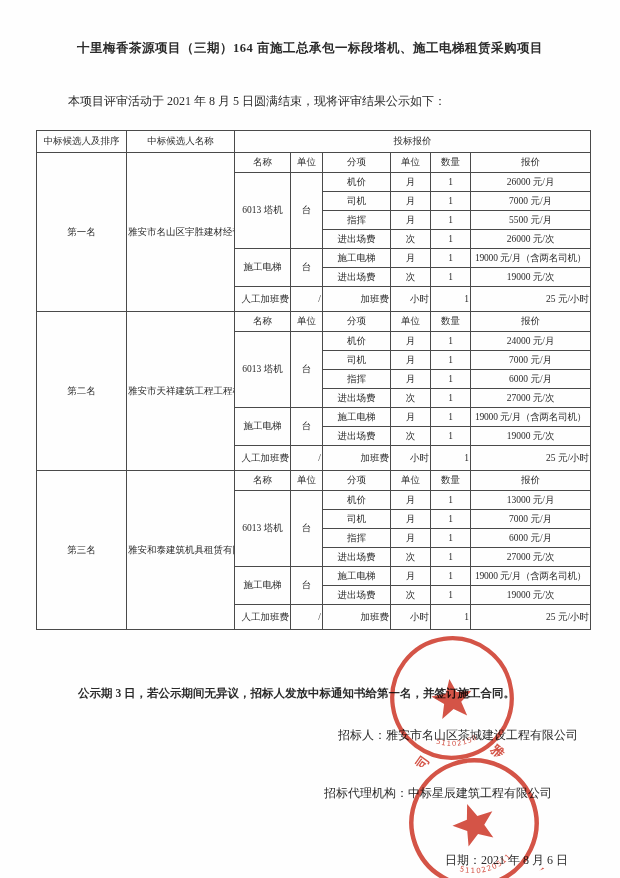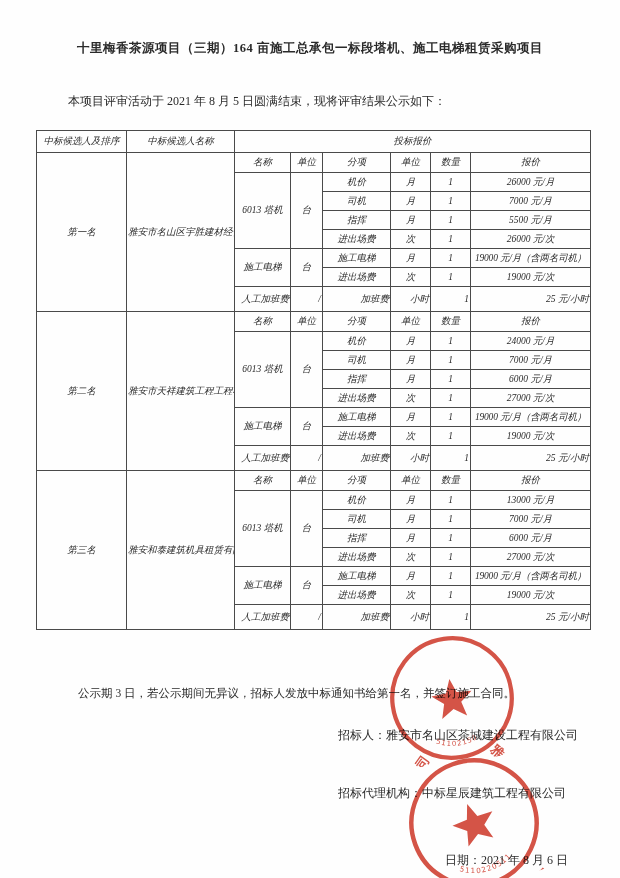--- a/index.html
+++ b/index.html
@@ -22,41 +22,40 @@
   }
   .intro {
     margin:36px 0 0 68px;
     font-size:12px;
   }
   table.bid-table {
     margin:20px 0 0 36px;
     width:554px;
     border-collapse:collapse;
     table-layout:fixed;
-    font-style:italic;
   }
   table.bid-table td {
     border:1px solid #4a4a4a;
     text-align:center;
     vertical-align:middle;
     font-size:9.5px;
     height:19px;
     padding:0 1px;
     overflow:hidden;
     white-space:nowrap;
   }
   tr.r-head td { height:22px; }
   tr.subhead td { height:20px; }
   tr.last td { height:25px;text-align:right; }
   td.company { white-space:normal; line-height:1.9; padding:0 5px; }
   td.sm { font-size:8.5px; letter-spacing:-0.2px; }
   
-  .notice { position:absolute; left:78px; top:686px; font-size:11.5px; }
+  .notice { position:absolute; left:78px; top:686px; font-size:11.5px;font-weight:bold; }
   .sig-tenderer { position:absolute; left:338px; top:727px; font-size:12px; }
-  .sig-agency   { position:absolute; left:338px; top:785px; font-size:12px;text-align:center; }
+  .sig-agency   { position:absolute; left:324px; top:785px; font-size:12px;text-align:center; }
   .sig-date     { position:absolute; left:445px; top:852px; font-size:12px; }
   
   .stamp { position:absolute; mix-blend-mode:multiply; opacity:0.87; pointer-events:none; }
   .stamp-1 { left:388px; top:634px; width:128px; height:128px; transform:rotate(-8deg); }
   .stamp-2 { left:407px; top:756px; width:134px; height:134px; transform:rotate(-20deg); }
   .stamp text { fill:#cf3a2b; }
   .ring-text  { font-size:12px; letter-spacing:1.5px; font-weight:700; font-family:"Liberation Serif","DejaVu Serif",serif; }
   .ring-text-2{ font-size:13.5px; letter-spacing:2.5px; font-weight:700; font-family:"Liberation Serif","DejaVu Serif",serif; }
   .digit-text { font-size:6.5px; letter-spacing:1px; font-family:"DejaVu Sans",sans-serif; }
 </style>

